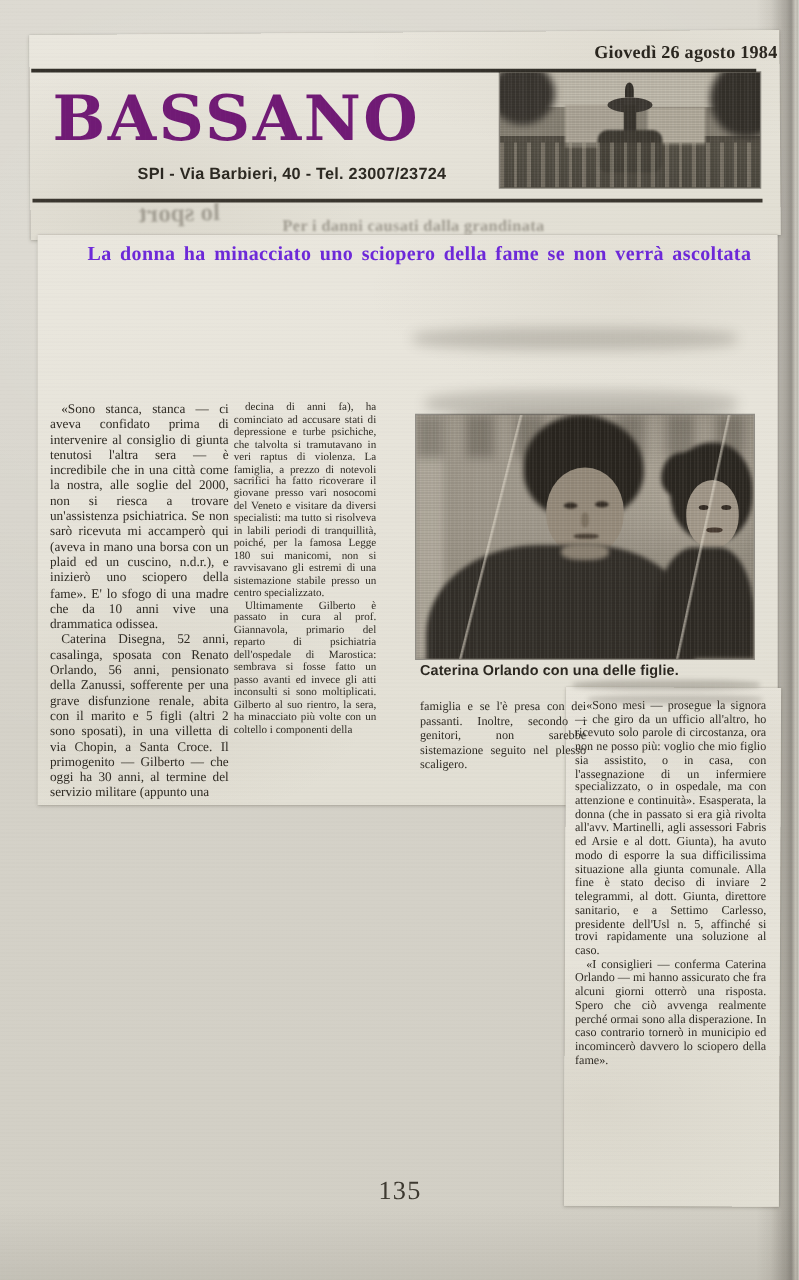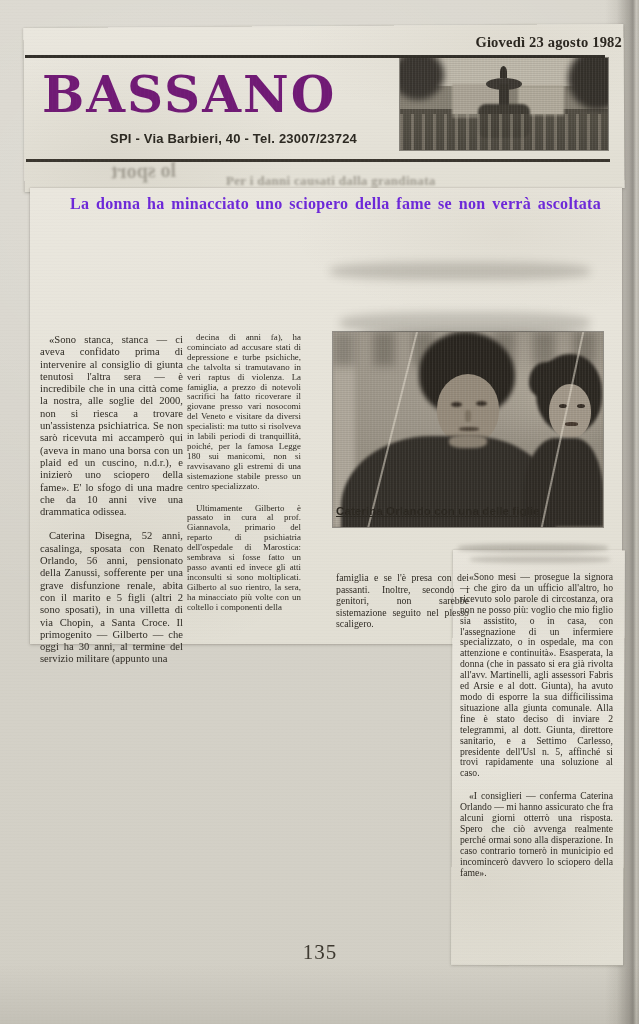--- a/index.html
+++ b/index.html
@@ -122,31 +122,30 @@
   }
   .headline {
     left:32px; top:220px; width:588px; text-align:center;
     font:700 37px/42px "Liberation Serif", serif; color:#262219;
     letter-spacing:-0.5px;
   }
   .newscol {
     color:#2e2a23; text-align:justify;
     font-family:"Liberation Serif", serif;
   }
-  .newscol p { text-indent:9px;margin-top:12px; }
+  .newscol p { text-indent:9px; }
   .col1 { left:40px;  top:322px; width:143px; font-size:10.6px; line-height:12.3px; }
   .col2 { left:187px; top:321px; width:114px; font-size:8.9px;  line-height:9.9px; }
   .col3 { left:336px; top:560px; width:133px; font-size:9.8px;  line-height:11.6px; }
   .col4 { left:460px; top:560px; width:153px; font-size:9.7px;  line-height:10.9px; }
 
   .caption {
-    left:336px; top:504px; width:286px;
+    left:336px; top:530px; width:286px;
     font:700 11.5px/14px "Liberation Sans", sans-serif; color:#2b2720;
     letter-spacing:0.1px;
-    text-decoration:underline;
   }
 
   
   .photo-main { left:333px; top:332px; width:270px; height:195px;
     background:
       radial-gradient(ellipse 120px 90px at 82% 30%, #b3ab9d, rgba(0,0,0,0) 70%),
       radial-gradient(ellipse 160px 120px at 40% 25%, #a49d90, rgba(0,0,0,0) 75%),
       linear-gradient(160deg, #a29b8e 0%, #968f82 55%, #8d8679 100%);
     outline:1px solid rgba(40,36,30,0.45); overflow:hidden; }
   .pm-topghost { left:0; top:0; width:270px; height:34px;
@@ -176,21 +175,21 @@
       repeating-linear-gradient(0deg, rgba(0,0,0,0.06) 0 1px, rgba(0,0,0,0) 1px 2px),
       repeating-linear-gradient(90deg, rgba(255,255,255,0.05) 0 1px, rgba(0,0,0,0) 1px 3px); }
 </style>
 </head>
 <body>
 
 <div class="abs page-edge-shadow"></div>
 <div class="abs page-bottom-shade"></div>
 
 <div class="abs clip clip-header"></div>
-<div class="abs date-line">Giovedì 23 agosto 1982</div>
+<div class="abs date-line">Giovedì 26 agosto 1984</div>
 <div class="abs rule-top"></div>
 <div class="abs masthead">BASSANO</div>
 <div class="abs address-line">SPI - Via Barbieri, 40 - Tel. 23007/23724</div>
 
 <div class="abs photo-header">
   <div class="abs ph-tree-l"></div>
   <div class="abs ph-tree-r"></div>
   <div class="abs ph-bldg-l"></div>
   <div class="abs ph-bldg-r"></div>
   <div class="abs ph-fount-finial"></div>

